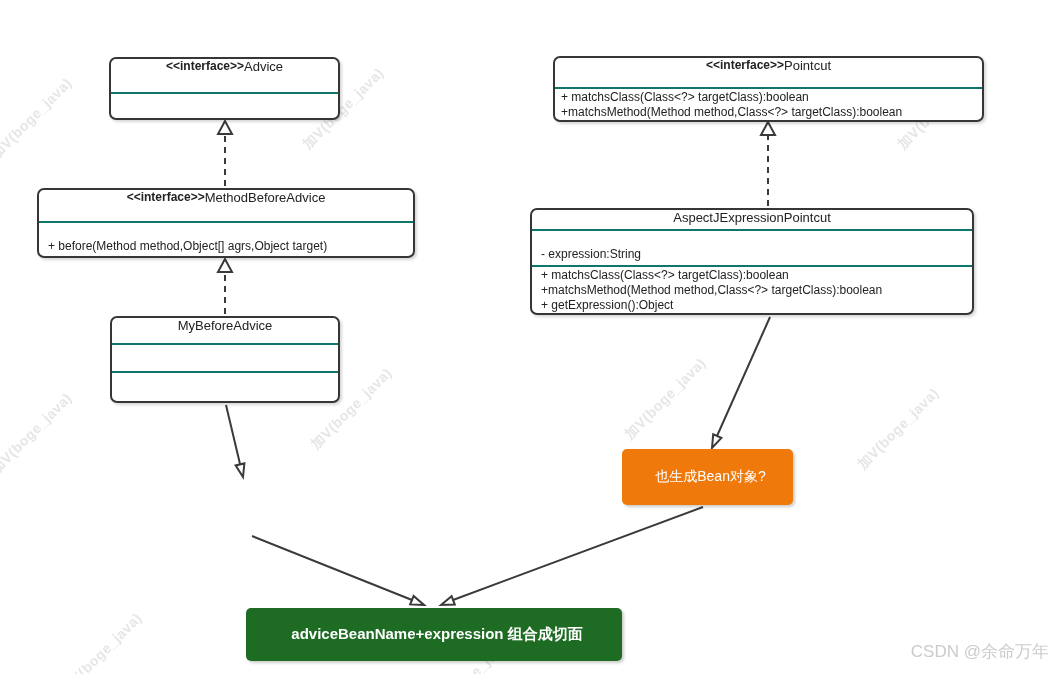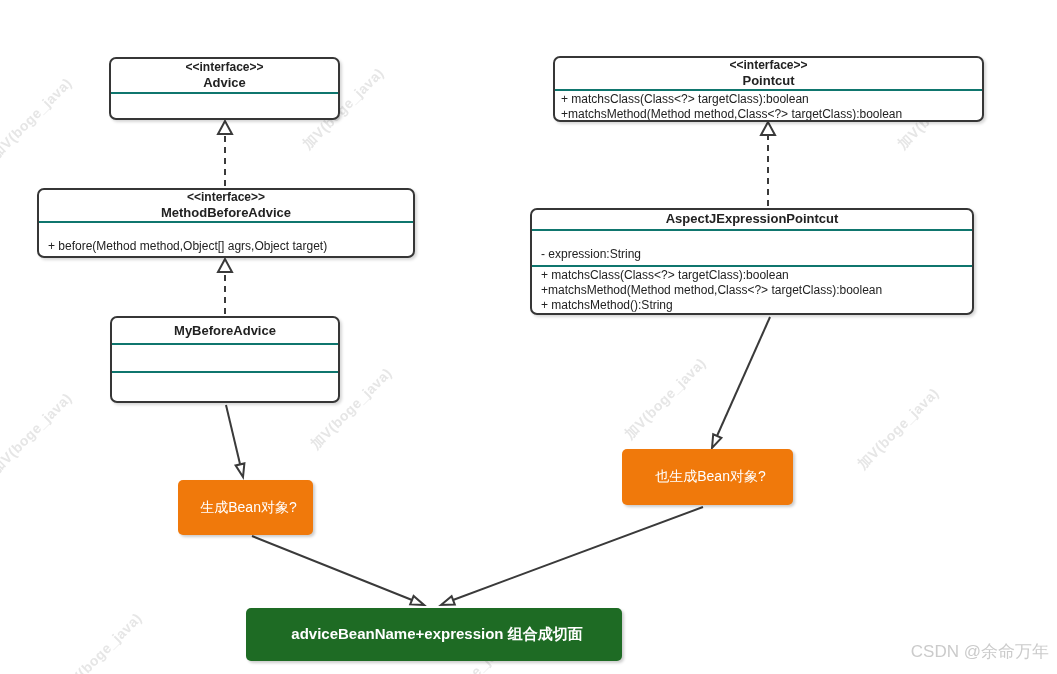--- a/index.html
+++ b/index.html
@@ -4,23 +4,23 @@
 <style>
   html,body{margin:0;padding:0;background:#fff;}
   .canvas{position:relative;width:1057px;height:674px;background:#fff;
           font-family:"Liberation Sans",sans-serif;overflow:hidden;}
   .wm{position:absolute;color:var(--watermark-gray,#e6e6e6);font-size:14px;font-weight:bold;
       transform:rotate(-45deg);white-space:nowrap;letter-spacing:.5px;z-index:0;}
   .arrows{position:absolute;left:0;top:0;z-index:1;}
   .uml-box{position:absolute;display:flex;flex-direction:column;background:#fff;
            border:2px solid #363636;border-radius:7px;box-sizing:border-box;
            box-shadow:2px 2px 3px rgba(0,0,0,.16);z-index:2;overflow:hidden;}
-  .uml-head{display:flex;flex-direction:column;justify-content:center;text-align:center;}
+  .uml-head{display:flex;flex-direction:row;justify-content:center;text-align:center;}
   .stereo{font-weight:bold;font-size:12px;line-height:15px;color:#222;}
-  .cname{font-weight:bold;font-size:13px;line-height:16px;color:#222;}
+  .cname{font-weight:normal;font-size:13px;line-height:16px;color:#222;}
   .comp{border-top:2px solid #0f766e;}
   .mline{font-size:12px;line-height:15px;padding-left:6px;white-space:nowrap;color:#222;}
   .note{position:absolute;display:flex;align-items:center;justify-content:center;color:#fff;
         border-radius:5px;z-index:2;box-shadow:2px 2px 3px rgba(0,0,0,.2);text-align:center;padding-left:6px;}
   .note.orange{background:var(--note-orange,#f0790b);font-size:14px;}
   .note.green{background:var(--note-green,#1e6b24);font-weight:bold;font-size:15px;}
   .brand{position:absolute;color:#cbcbcb;font-size:17px;z-index:2;white-space:nowrap;}
 </style>
 </head>
 <body>
@@ -107,35 +107,32 @@
   <div class="uml-box" style="left:530px;top:208px;width:444px;height:107px">
     <div class="uml-head" style="height:27px">
       <div class="cname">AspectJExpressionPointcut</div>
     </div>
     <div class="comp" style="height:26px;padding-top:16px">
       <div class="mline" style="padding-left:9px">- expression:String</div>
     </div>
     <div class="comp" style="flex:1;padding-top:1px">
       <div class="mline" style="padding-left:9px">+ matchsClass(Class&lt;?&gt; targetClass):boolean</div>
       <div class="mline" style="padding-left:9px">+matchsMethod(Method method,Class&lt;?&gt; targetClass):boolean</div>
-      <div class="mline" style="padding-left:9px">+ matchsMethod():String</div>
+      <div class="mline" style="padding-left:9px">+ getExpression():Object</div>
     </div>
   </div>
 
   <div class="uml-box" style="left:110px;top:316px;width:230px;height:87px">
     <div class="uml-head" style="height:25px">
       <div class="cname">MyBeforeAdvice</div>
     </div>
     <div class="comp" style="height:26px"></div>
     <div class="comp" style="flex:1"></div>
   </div>
 
-  <div class="note orange" style="left:178px;top:480px;width:129px;height:55px">
-    <span>生成Bean对象?</span>
-  </div>
   <div class="note orange" style="left:622px;top:449px;width:165px;height:56px">
     <span>也生成Bean对象?</span>
   </div>
   <div class="note green" style="left:246px;top:608px;width:370px;height:53px">
     <span>adviceBeanName+expression 组合成切面</span>
   </div>
 
   <div class="brand" style="right:8px;top:640px">CSDN @余命万年</div>
 
 </div>

